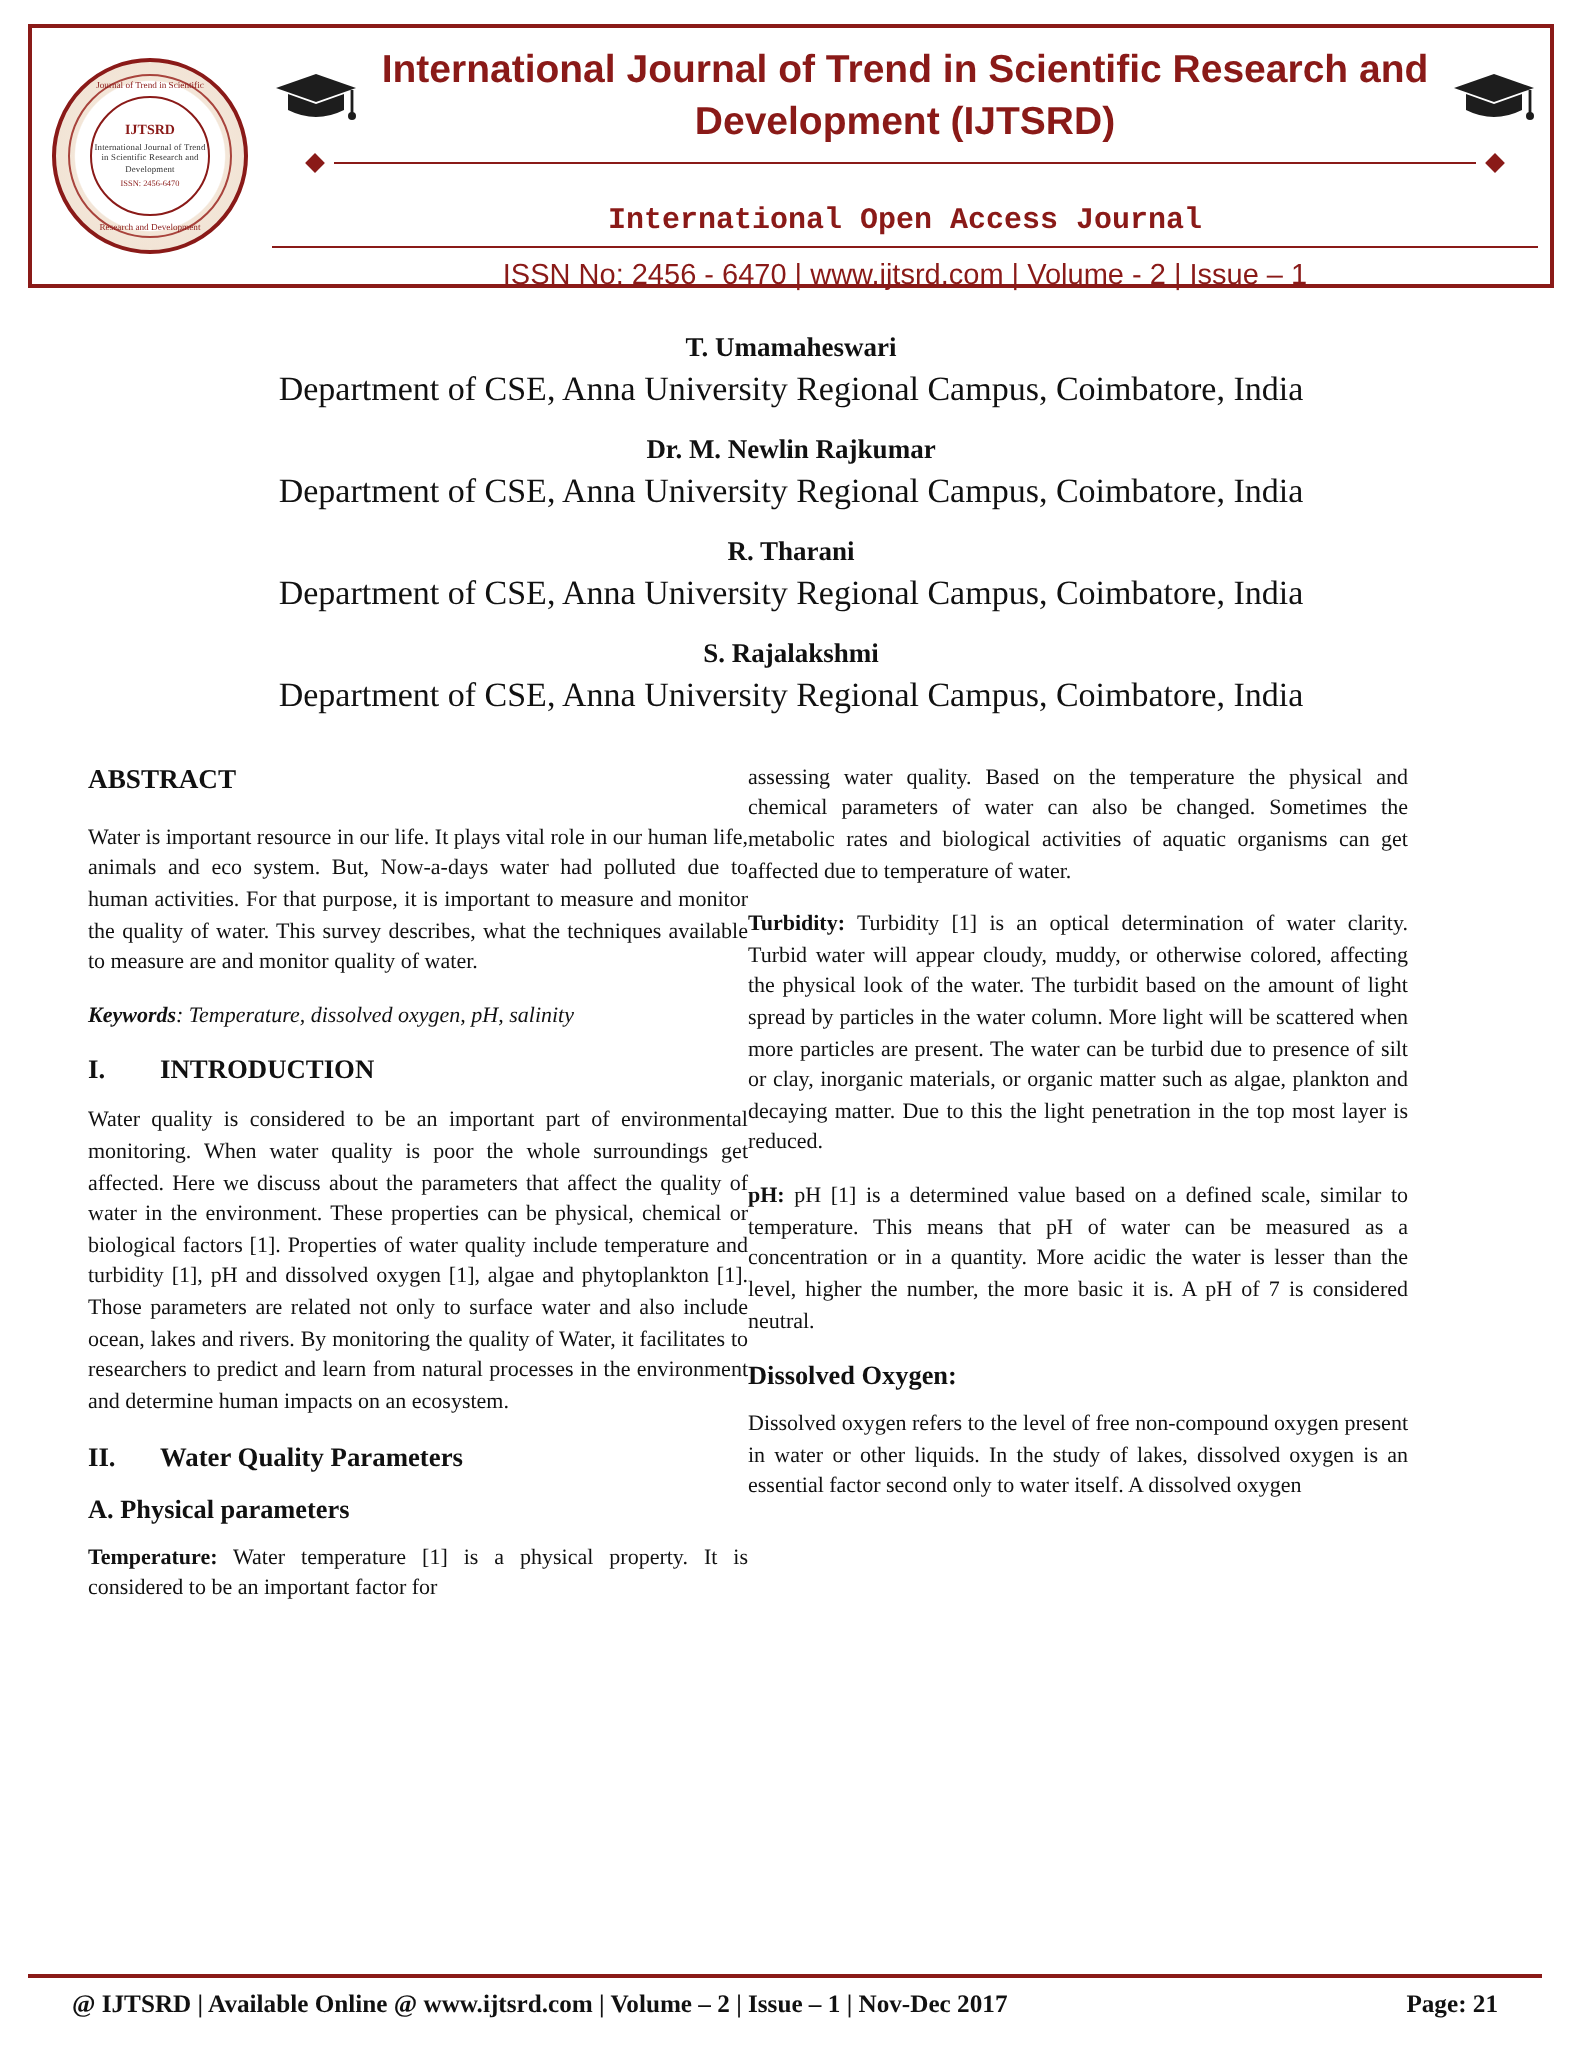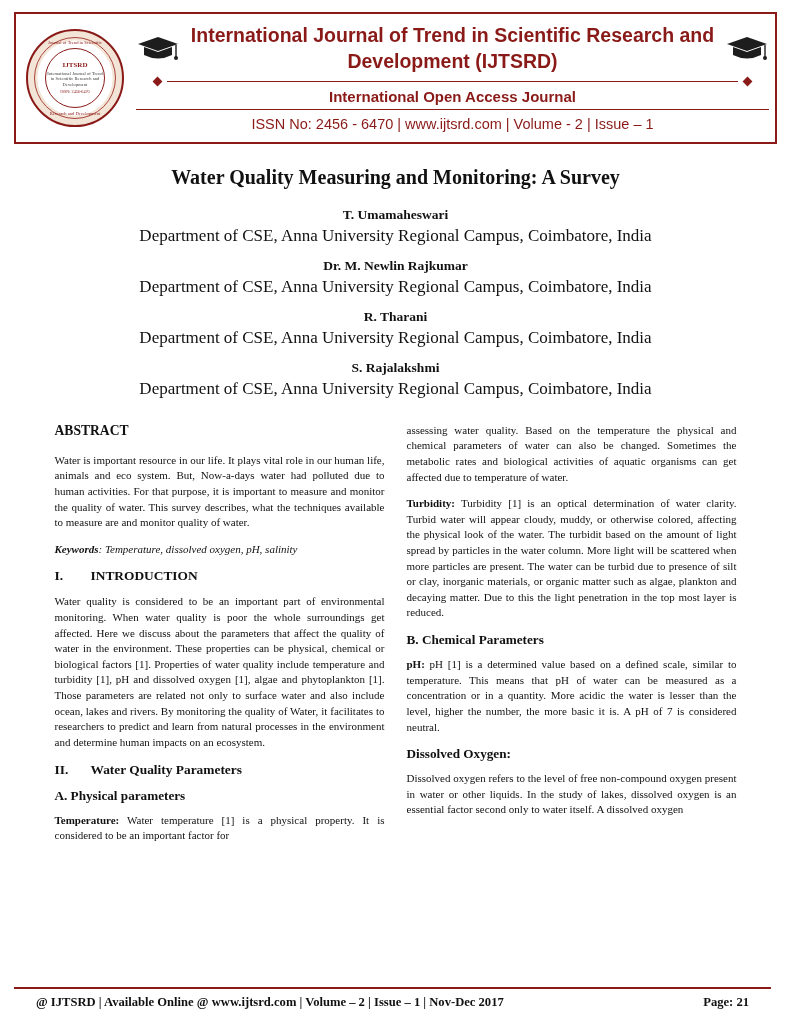--- a/index.html
+++ b/index.html
@@ -128,24 +128,24 @@
   }
   .diamond {
     width: 7px; height: 7px;
     background: #8a1a18;
     transform: rotate(45deg);
     flex: 0 0 7px;
   }
   .open-access {
     text-align: center;
     color: #8a1a18;
-    font-family: Liberation Sans, sans-serif;
+    font-family: Liberation Mono, monospace;
     font-weight: bold;
     font-size: 15px;
-    margin-top: 3px;
+    margin-top: 17px;
   }
   .issn-bar {
     margin-top: 4px;
     border-top: 1px solid #8a1a18;
     padding-top: 6px;
     text-align: center;
     color: #8a1a18;
     font-family: "Liberation Sans", sans-serif;
     font-weight: normal;
     font-size: 14.5px;
@@ -177,23 +177,21 @@
     font-size: 13.5px;
     margin-bottom: 2px;
   }
   .author .affil {
     font-size: 17px;
     line-height: 1.35;
   }
 
   .cols {
     display: flex;
-    gap: 22px;
-    position: relative;
-    justify-content: center;
+    position: relative;
   }
   .col { width: 330px; }
   .col p {
     margin: 0 0 11px 0;
     font-size: 11px;
     line-height: 1.42;
     text-align: justify;
     text-justify: inter-word;
   }
   .section-head {
@@ -281,21 +279,20 @@
         <span class="ln"></span>
         <span class="diamond"></span>
       </div>
 
       <div class="open-access">International Open Access Journal</div>
       <div class="issn-bar">ISSN No: 2456 - 6470  |  www.ijtsrd.com  |  Volume - 2  |  Issue – 1</div>
     </div>
   </div>
 
   <div class="content">
-    <h1 class="paper-title">Water Quality Measuring and Monitoring: A Survey</h1>
 
     <div class="authors">
       <div class="author">
         <div class="name">T. Umamaheswari</div>
         <div class="affil">Department of CSE, Anna University Regional Campus, Coimbatore, India</div>
       </div>
       <div class="author">
         <div class="name">Dr. M. Newlin Rajkumar</div>
         <div class="affil">Department of CSE, Anna University Regional Campus, Coimbatore, India</div>
       </div>
@@ -333,21 +330,20 @@
         <div class="sub-head">A.  Physical parameters</div>
 
         <p><b class="run">Temperature:</b><span> Water temperature [1] is a physical property. It is considered to be an important factor for</span></p>
       </div>
 
       <div class="col">
         <p>assessing water quality. Based on the temperature the physical and chemical parameters of water can also be changed. Sometimes the metabolic rates and biological activities of aquatic organisms can get affected due to temperature of water.</p>
 
         <p><b class="run">Turbidity:</b><span> Turbidity [1] is an optical determination of water clarity. Turbid water will appear cloudy, muddy, or otherwise colored, affecting the physical look of the water. The turbidit based on the amount of light spread by particles in the water column. More light will be scattered when more particles are present.  The water can be turbid due to presence of silt or clay, inorganic materials, or organic matter such as algae, plankton and decaying matter. Due to this the light penetration in the top most layer is reduced.</span></p>
 
-        <div class="sub-head">B.  Chemical Parameters</div>
 
         <p><b class="run">pH:</b><span> pH [1] is a determined value based on a defined scale, similar to temperature. This means that pH of water can be measured as a concentration or in a quantity. More acidic the water is lesser than the level, higher the number, the more basic it is. A pH of 7 is considered neutral.</span></p>
 
         <div class="sub-head">Dissolved Oxygen:</div>
 
         <p>Dissolved oxygen refers to the level of free non-compound oxygen present in water or other liquids. In the study of lakes, dissolved oxygen is an essential factor second only to water itself. A dissolved oxygen</p>
       </div>
     </div>
   </div>
 

